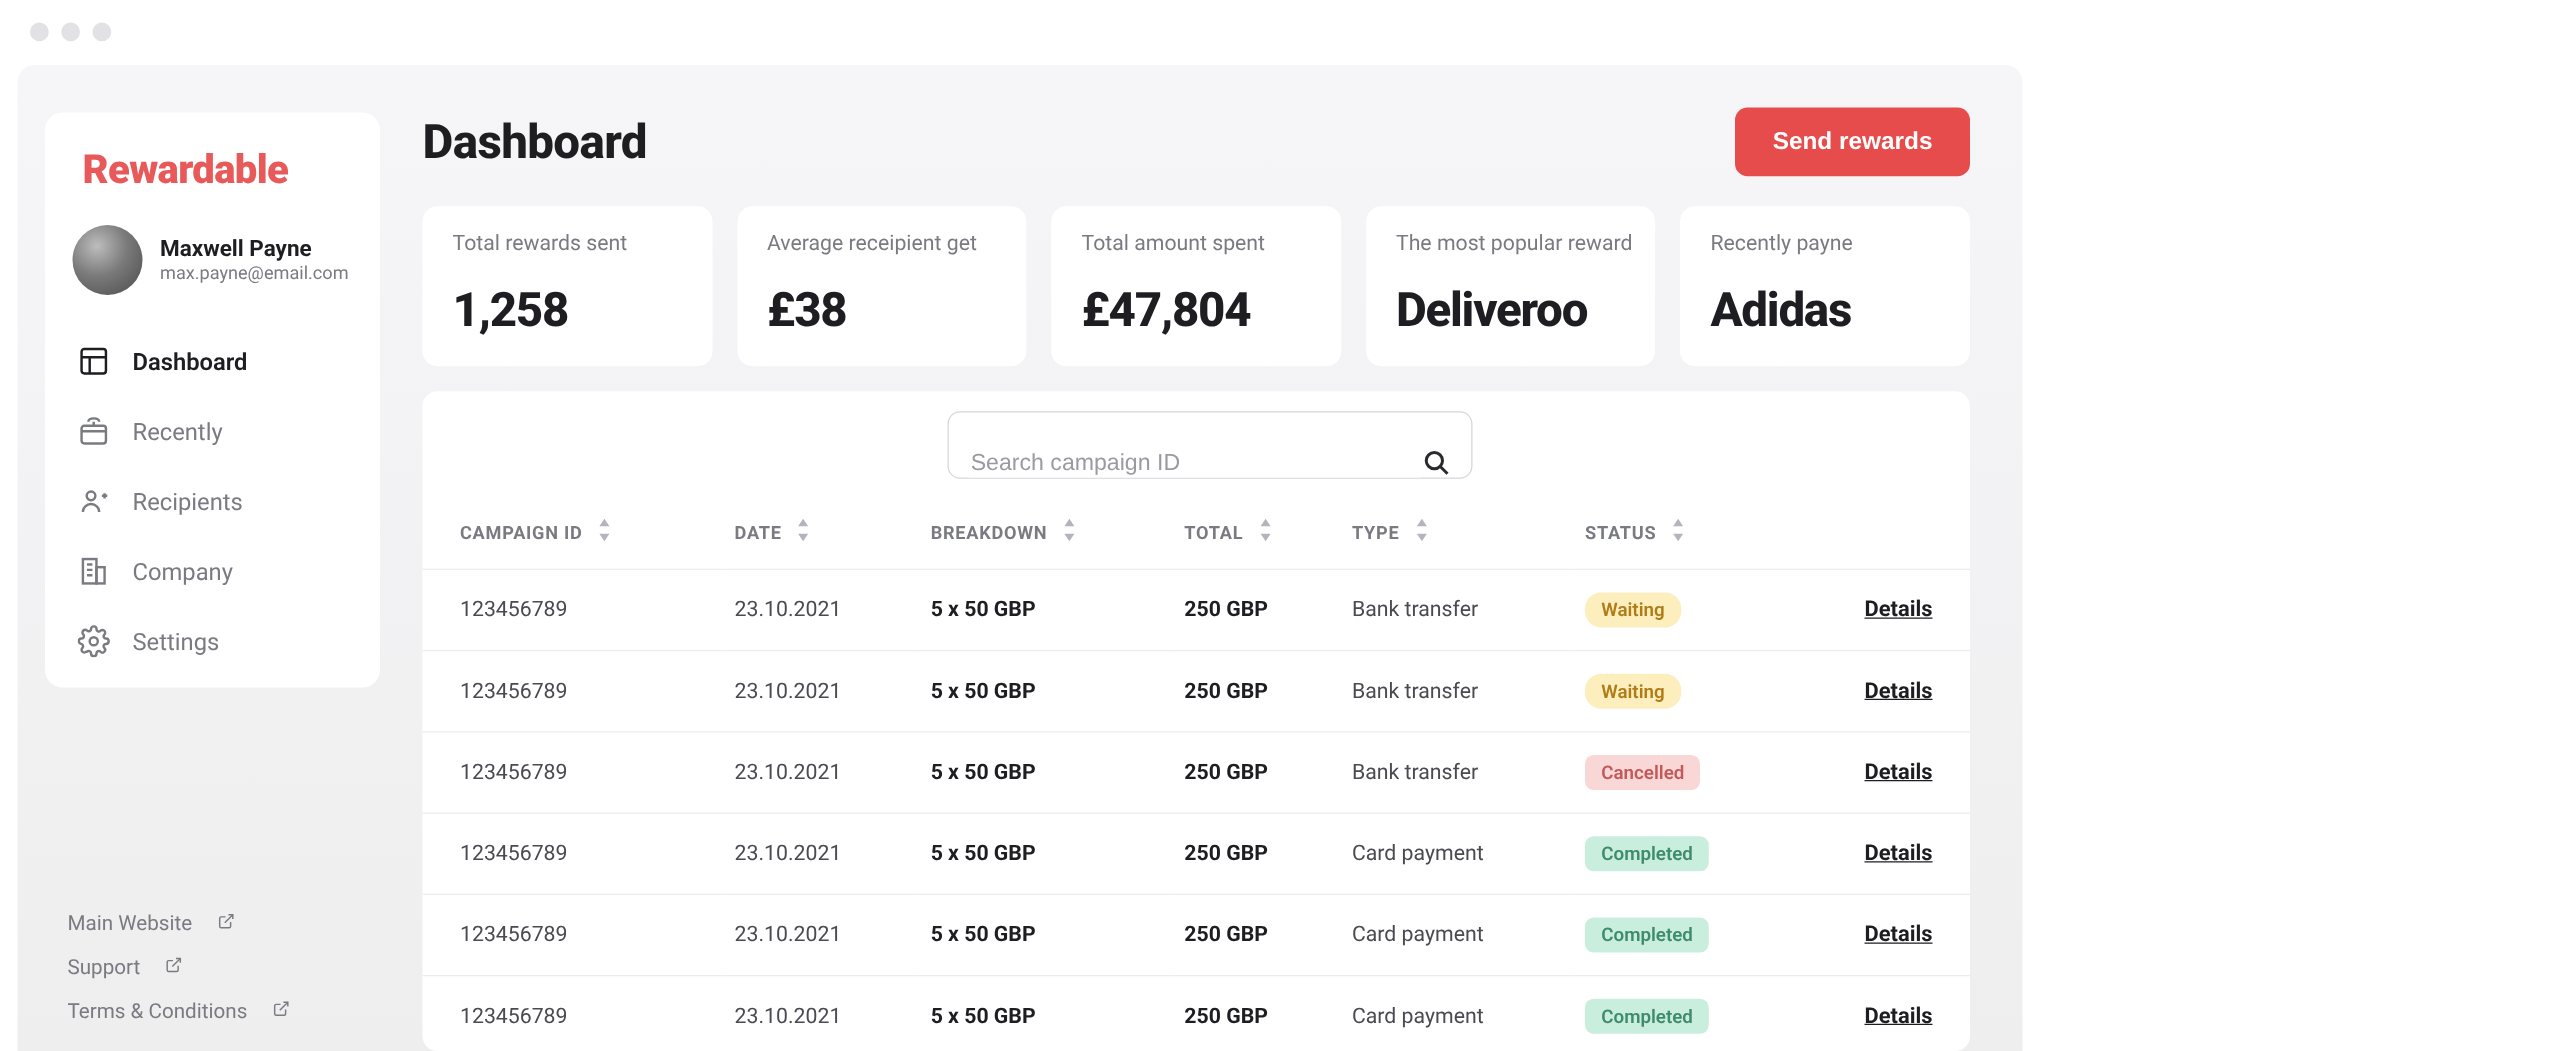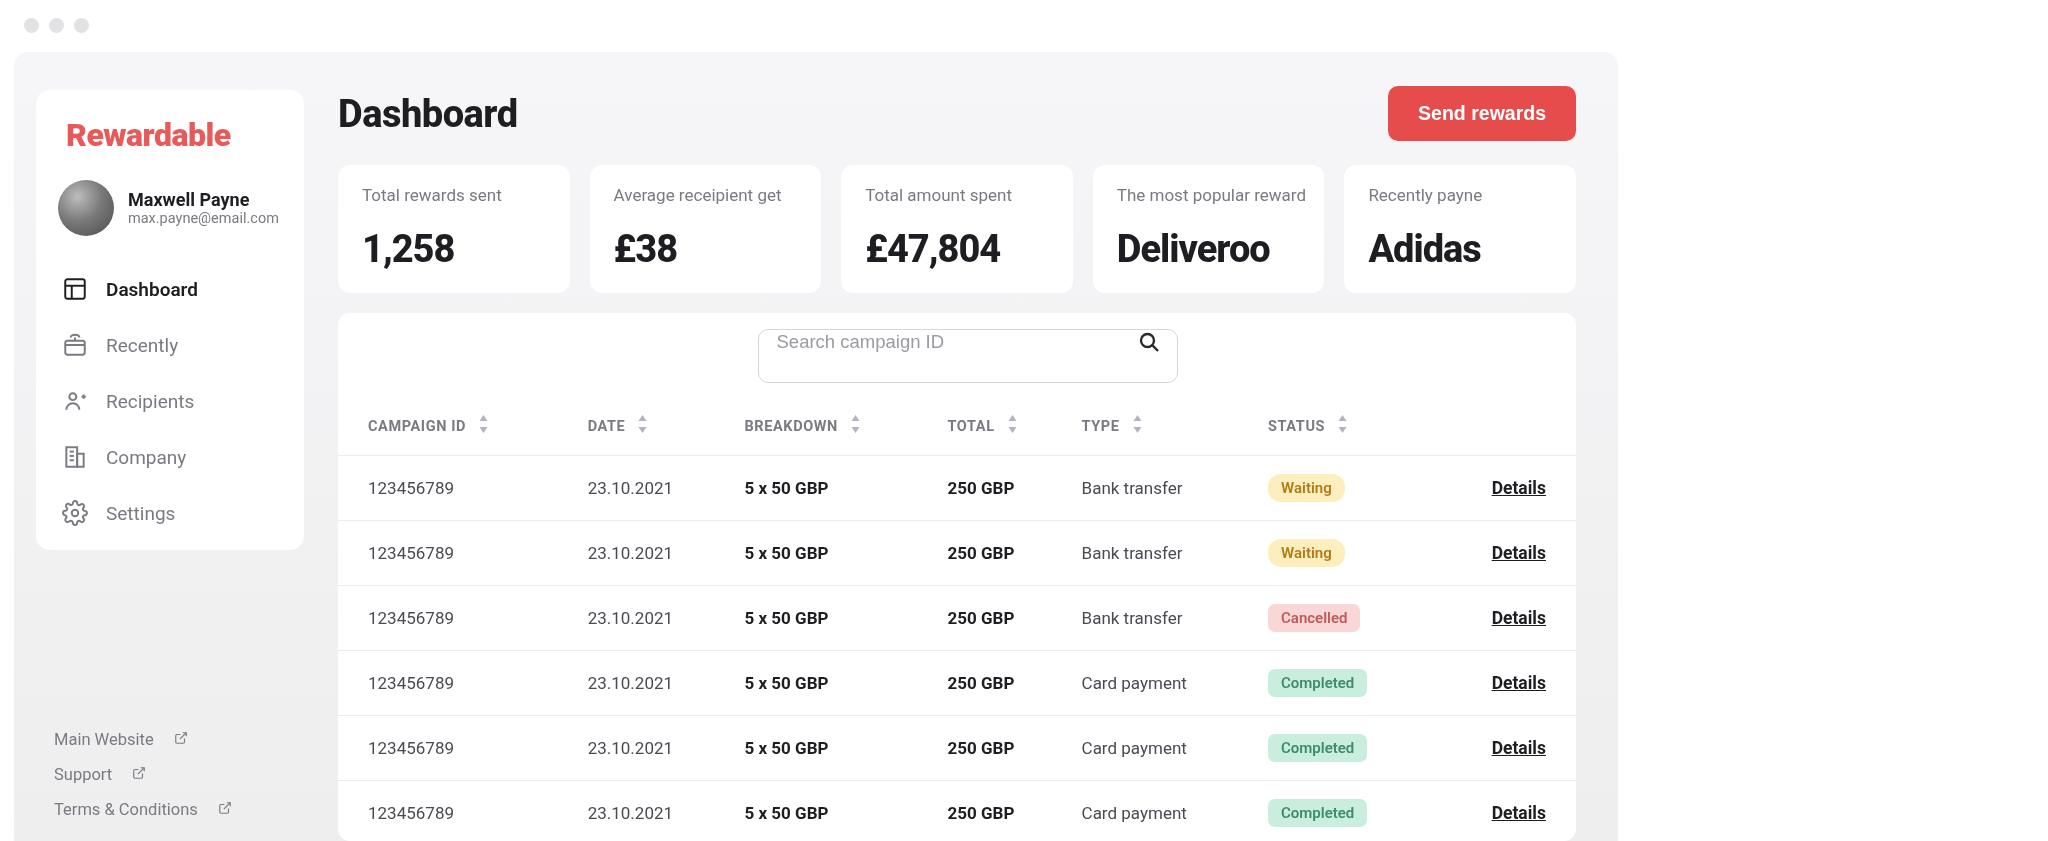--- a/index.html
+++ b/index.html
@@ -164,21 +164,21 @@
   }
   .search-wrap {
     display: flex; justify-content: center;
     padding: 0 0 14px 0;
   }
   .search-box {
     width: 420px;
     border: 1.5px solid #d6d6db;
     border-radius: 10px;
     display: flex;
-    align-items: flex-start;
+    align-items: flex-end;
     padding: 0 16px;
     height: 54px;
     margin-left: 21px;
   }
   .search-box input {
     flex: 1;
     border: none;
     outline: none;
     font-size: 18.5px;
     color: var(--text-dark);

